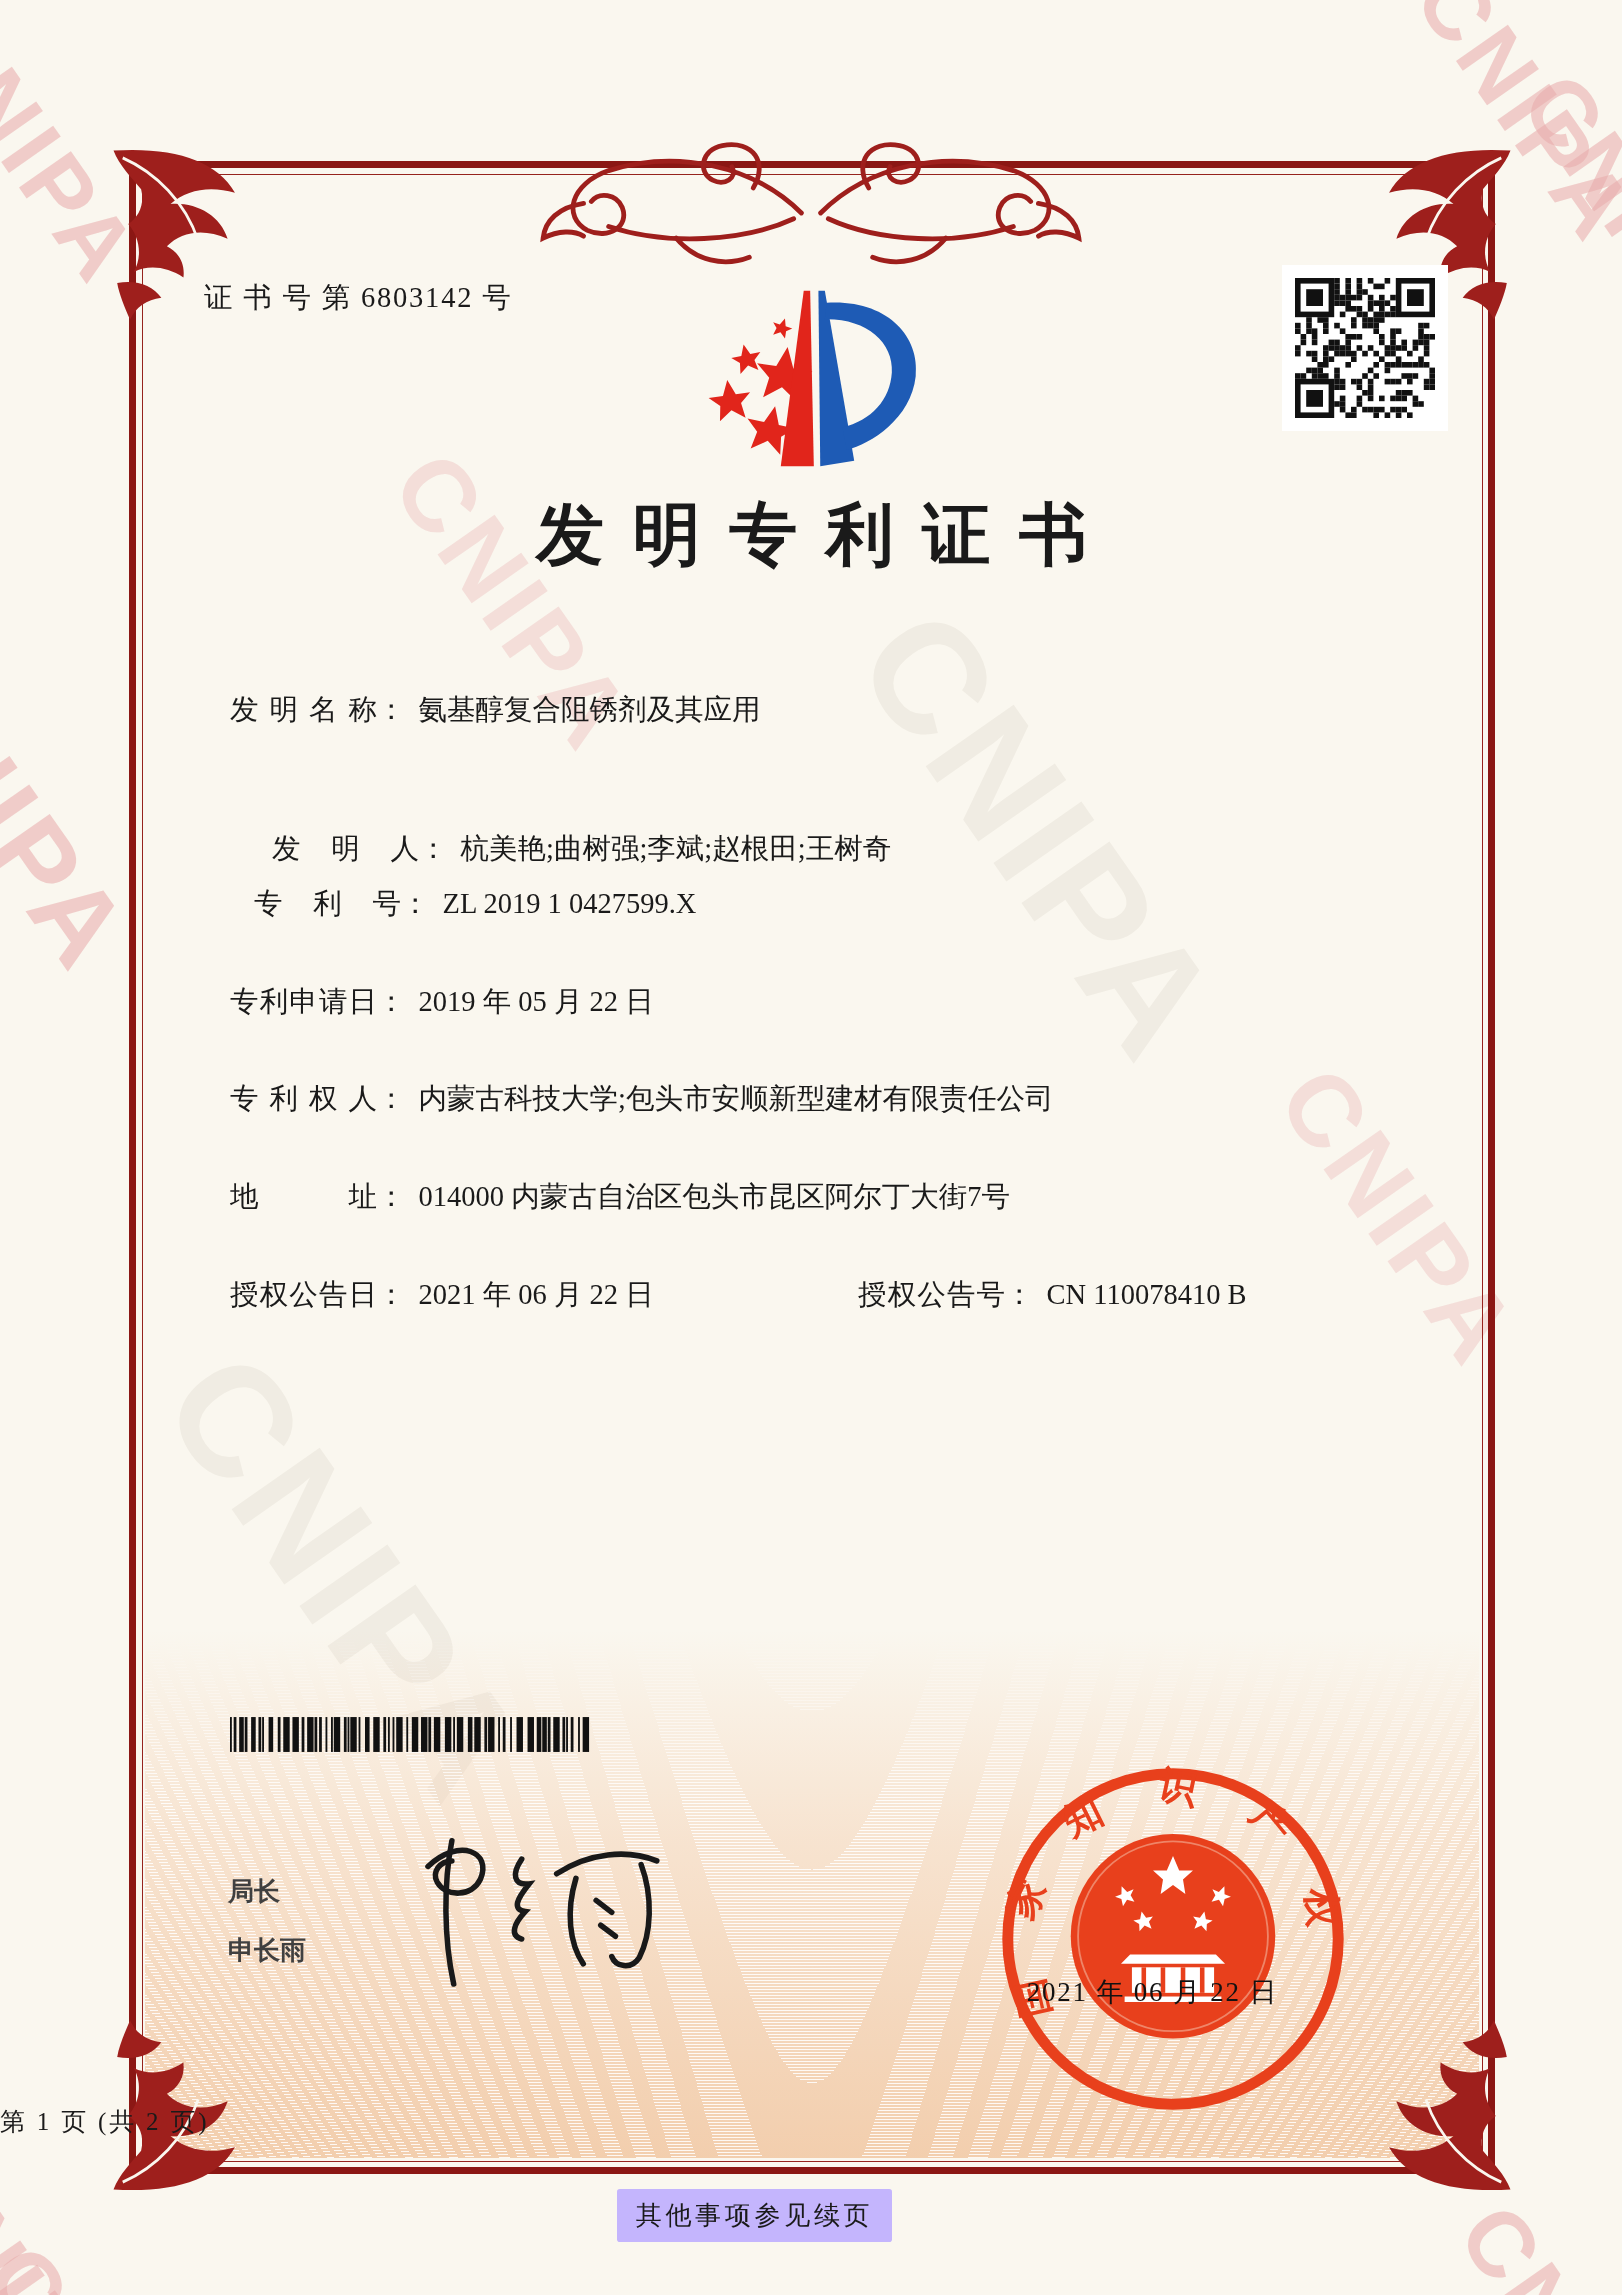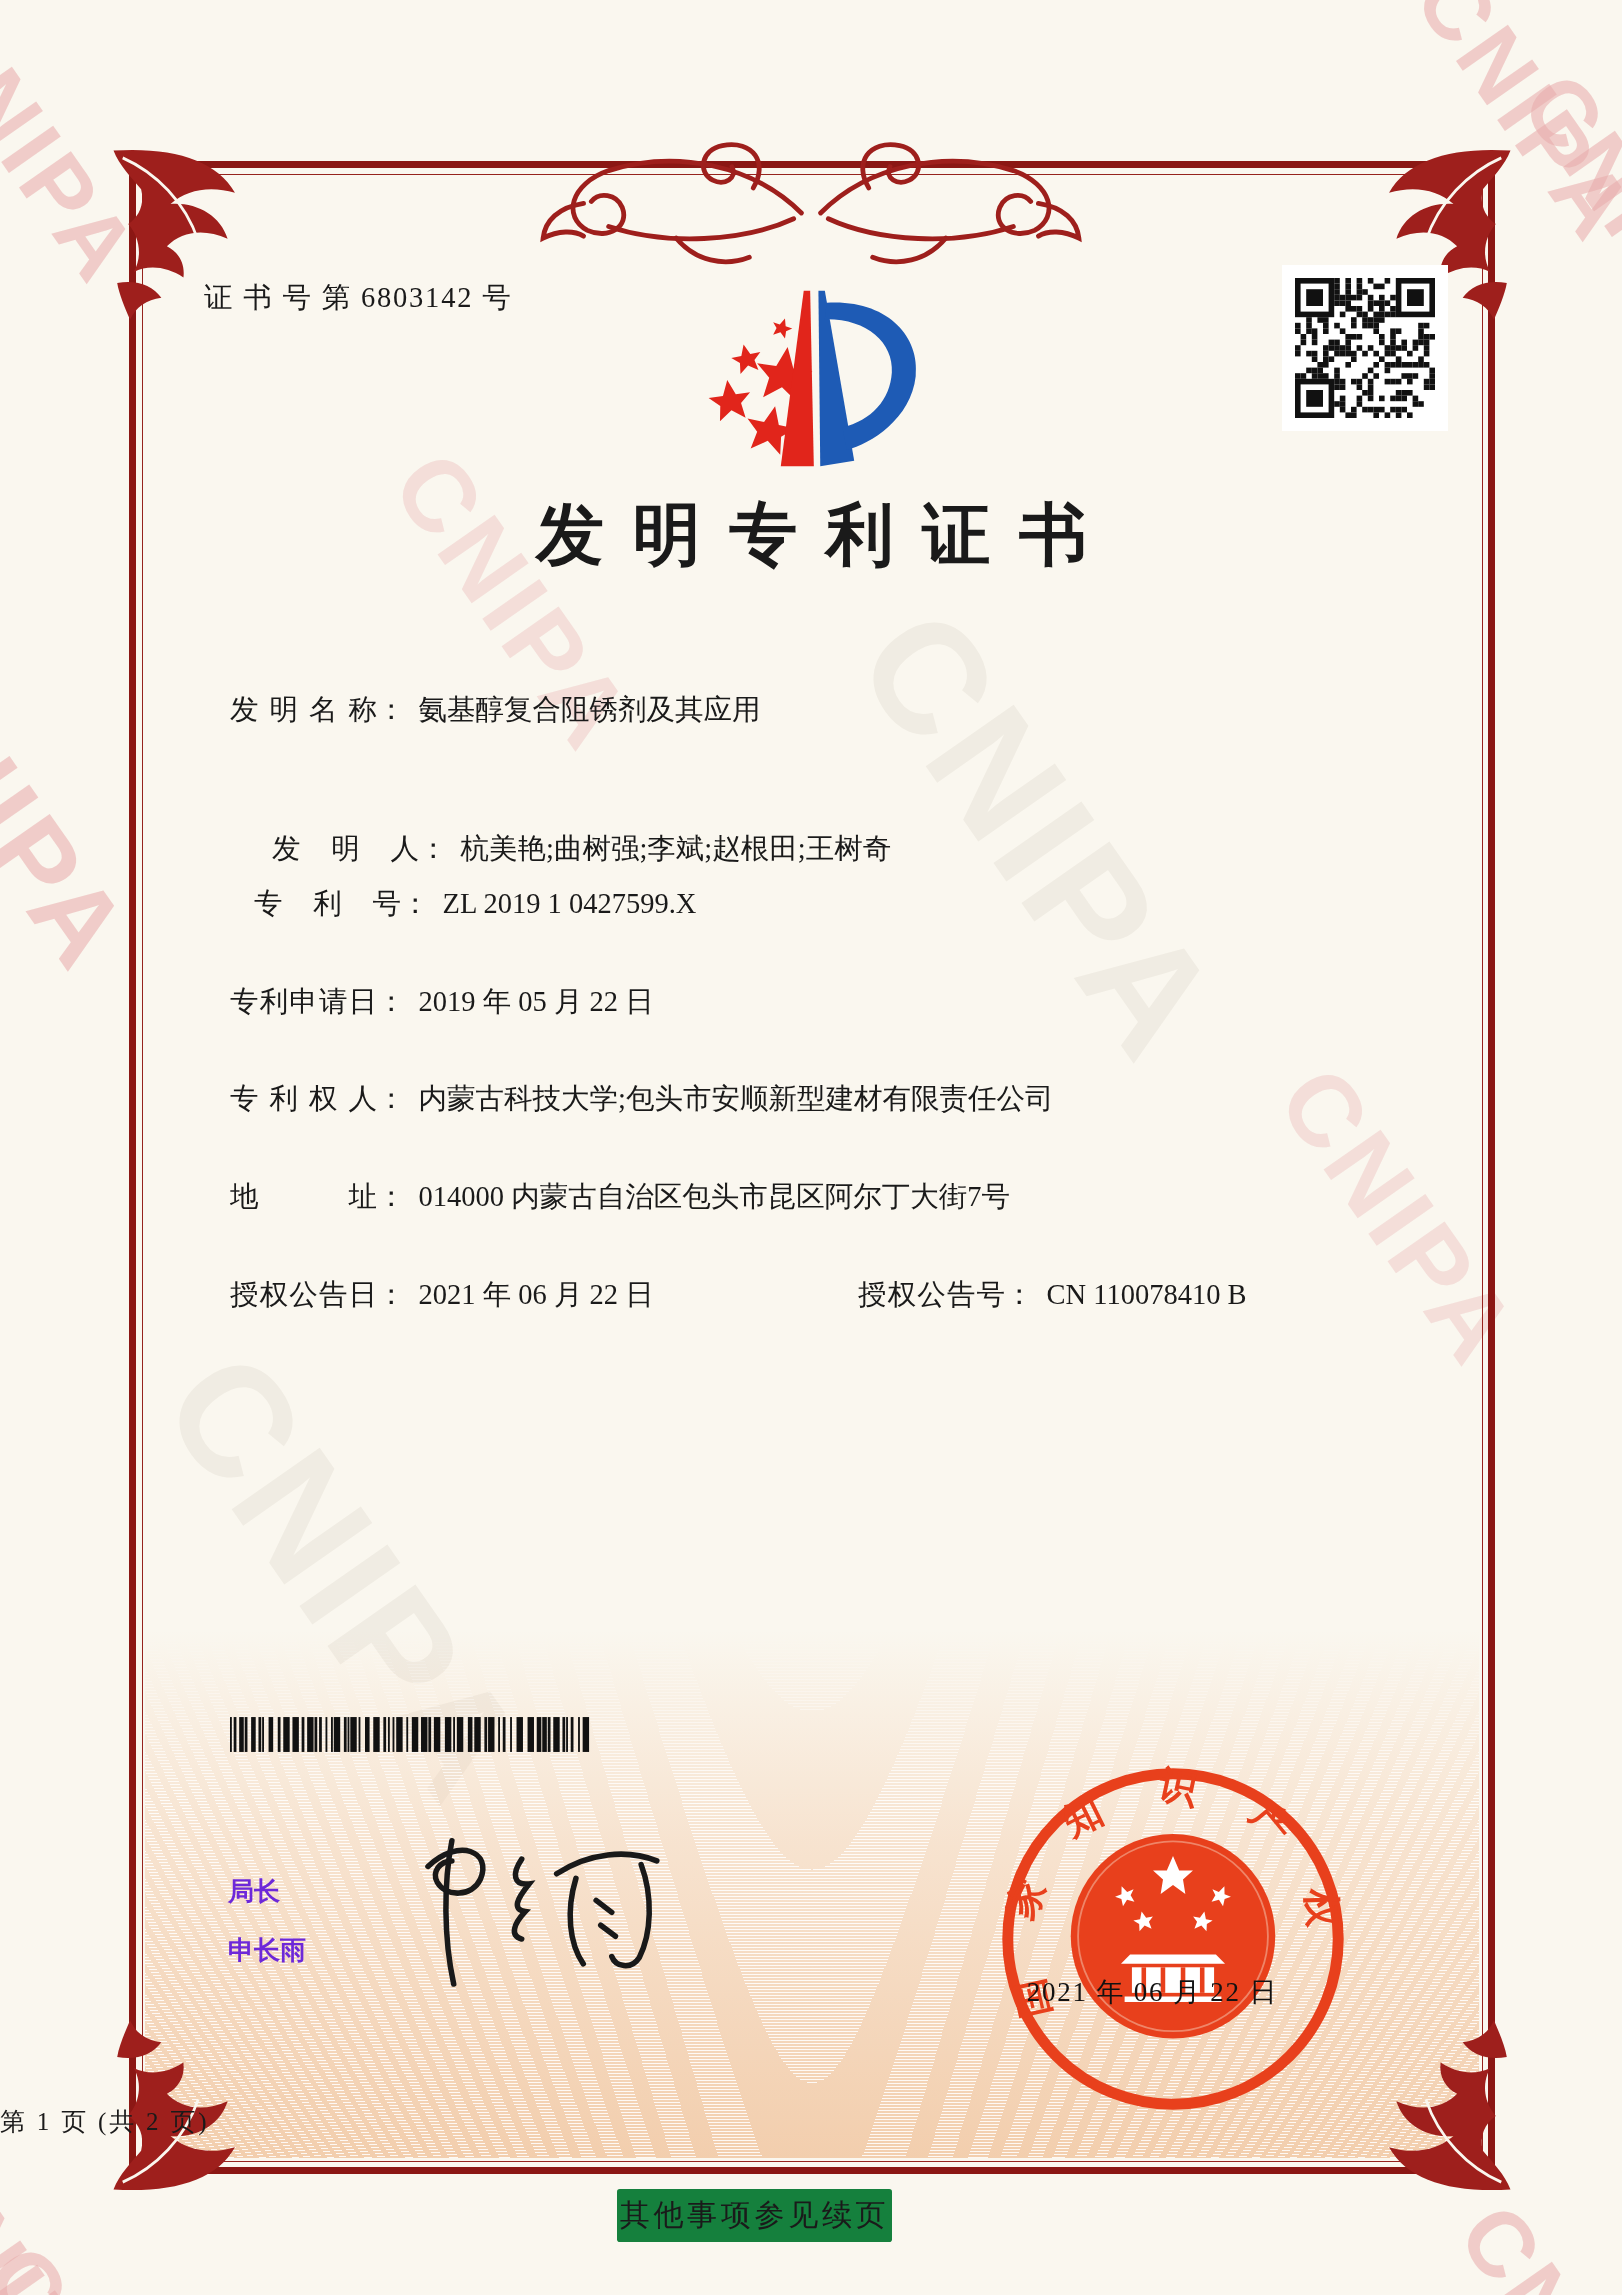--- a/index.html
+++ b/index.html
@@ -43,29 +43,29 @@
   .fcell2{position:absolute;left:628px;top:0;white-space:nowrap;}
 
   
   .paras{position:absolute;left:230px;top:1357px;width:1192px;font-size:28.5px;line-height:49px;
          text-align:justify;}
   .paras p{margin:0 0 5.5px 0;text-indent:2em;}
 
   
   .barcode{position:absolute;left:230px;top:1717px;}
   .officer{position:absolute;left:228px;top:1862px;font-family:"Liberation Sans","DejaVu Sans",sans-serif;
-           font-weight:700;font-size:26px;line-height:59px;color:#6d28d9;}
+           font-weight:700;font-size:26px;line-height:59px;color:#404040;}
   .signature{position:absolute;left:393px;top:1826px;}
   .seal{position:absolute;left:995px;top:1761px;}
   .seal-date{position:absolute;left:1010px;top:1974px;width:285px;text-align:center;
              font-size:27px;letter-spacing:1.8px;color:#121212;}
   .page-num{position:absolute;left:0;top:2105px;width:1497px;text-align:left;
             font-size:25px;letter-spacing:2.8px;}
-  .note{position:absolute;left:617px;top:2189px;width:275px;height:53px;background:#15803d;
-        display:flex;align-items:center;justify-content:center;font-size:30px;letter-spacing:3.7px;border-radius:2.8px;}
+  .note{position:absolute;left:617px;top:2189px;width:275px;height:53px;background:#c4b5fd;
+        display:flex;align-items:center;justify-content:center;font-size:26px;letter-spacing:3.7px;border-radius:2.8px;}
 
   .orn{position:absolute;pointer-events:none;}
   svg{display:block;}
 </style>
 </head>
 <body>
 
 <div class="page">
 
   <svg width="0" height="0">

